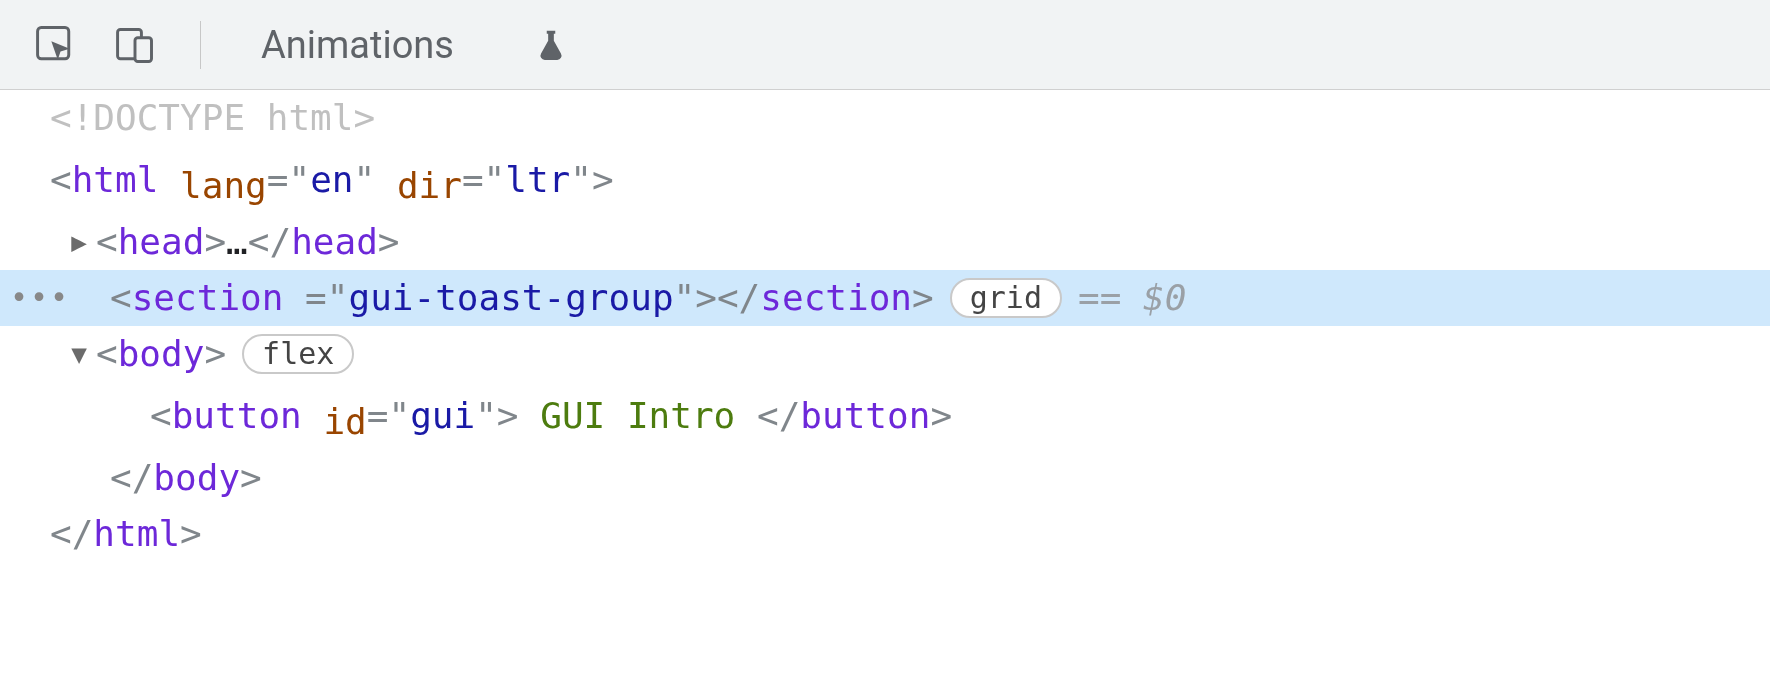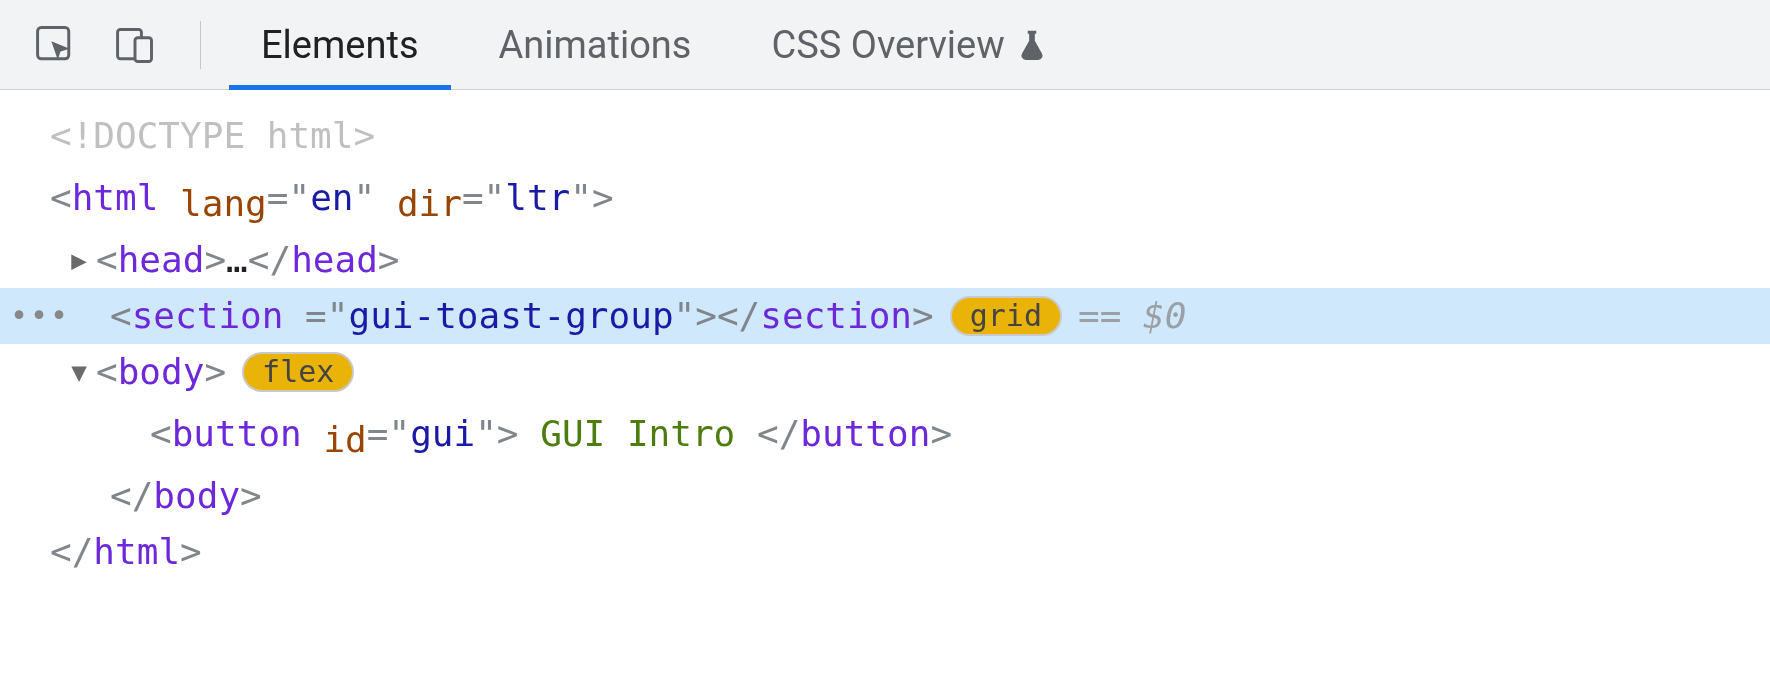--- a/index.html
+++ b/index.html
@@ -60,21 +60,20 @@
     left: 8px; right: 8px; bottom: -1px;
     height: 5px;
     background: #1a73e8;
   }
   .tab .flask { width: 34px; height: 34px; fill: #5f6368; }
 
   .tree {
     font-family: ui-monospace, Menlo, Consolas, monospace;
     font-size: 36px;
     line-height: 56px;
-    padding-top: 18px;
   }
   .row {
     display: flex;
     align-items: center;
     white-space: pre;
     padding-left: 50px;
     position: relative;
   }
   .row.highlight {
     background: #cfe8fc;
@@ -108,21 +107,21 @@
   .tok-folded  { color: #202124; }
 
   .badge {
     display: inline-flex;
     align-items: center;
     height: 40px;
     padding: 0 18px;
     margin-left: 16px;
     font-size: 30px;
     color: #444;
-    background: #eab308;
+    background: #ffffff;
     border: 2px solid #c9c9c9;
     border-radius: 20px;
   }
   .suffix {
     color: #9aa0a6;
     font-style: italic;
     margin-left: 16px;
   }
   .suffix .eq { font-style: normal; }
 </style>
@@ -137,28 +136,24 @@
     </svg>
   </div>
   <div class="toolbar-icon">
     <svg viewBox="0 0 24 24" fill="none" stroke="currentColor" stroke-width="1.6">
       <rect x="2.5" y="3.5" width="13" height="16" rx="1.5"></rect>
       <rect x="12" y="8" width="9" height="13" rx="1.5" fill="#f1f3f4"></rect>
     </svg>
   </div>
   <div class="toolbar-sep"></div>
   <div class="tabs">
-    <div class="tab active">
-      <span>Elements</span>
-    </div>
     <div class="tab">
       <span>Animations</span>
     </div>
     <div class="tab">
-      <span>CSS Overview</span>
       <svg class="flask" viewBox="0 0 24 24">
           <path d="M9 2h6v2h-1v5l5 9a3 3 0 0 1-2.6 4.5H7.6A3 3 0 0 1 5 18l5-9V4H9V2z"></path>
         </svg>
     </div>
   </div>
 </div>
 
 <div class="tree">
 
   <div class="row">

